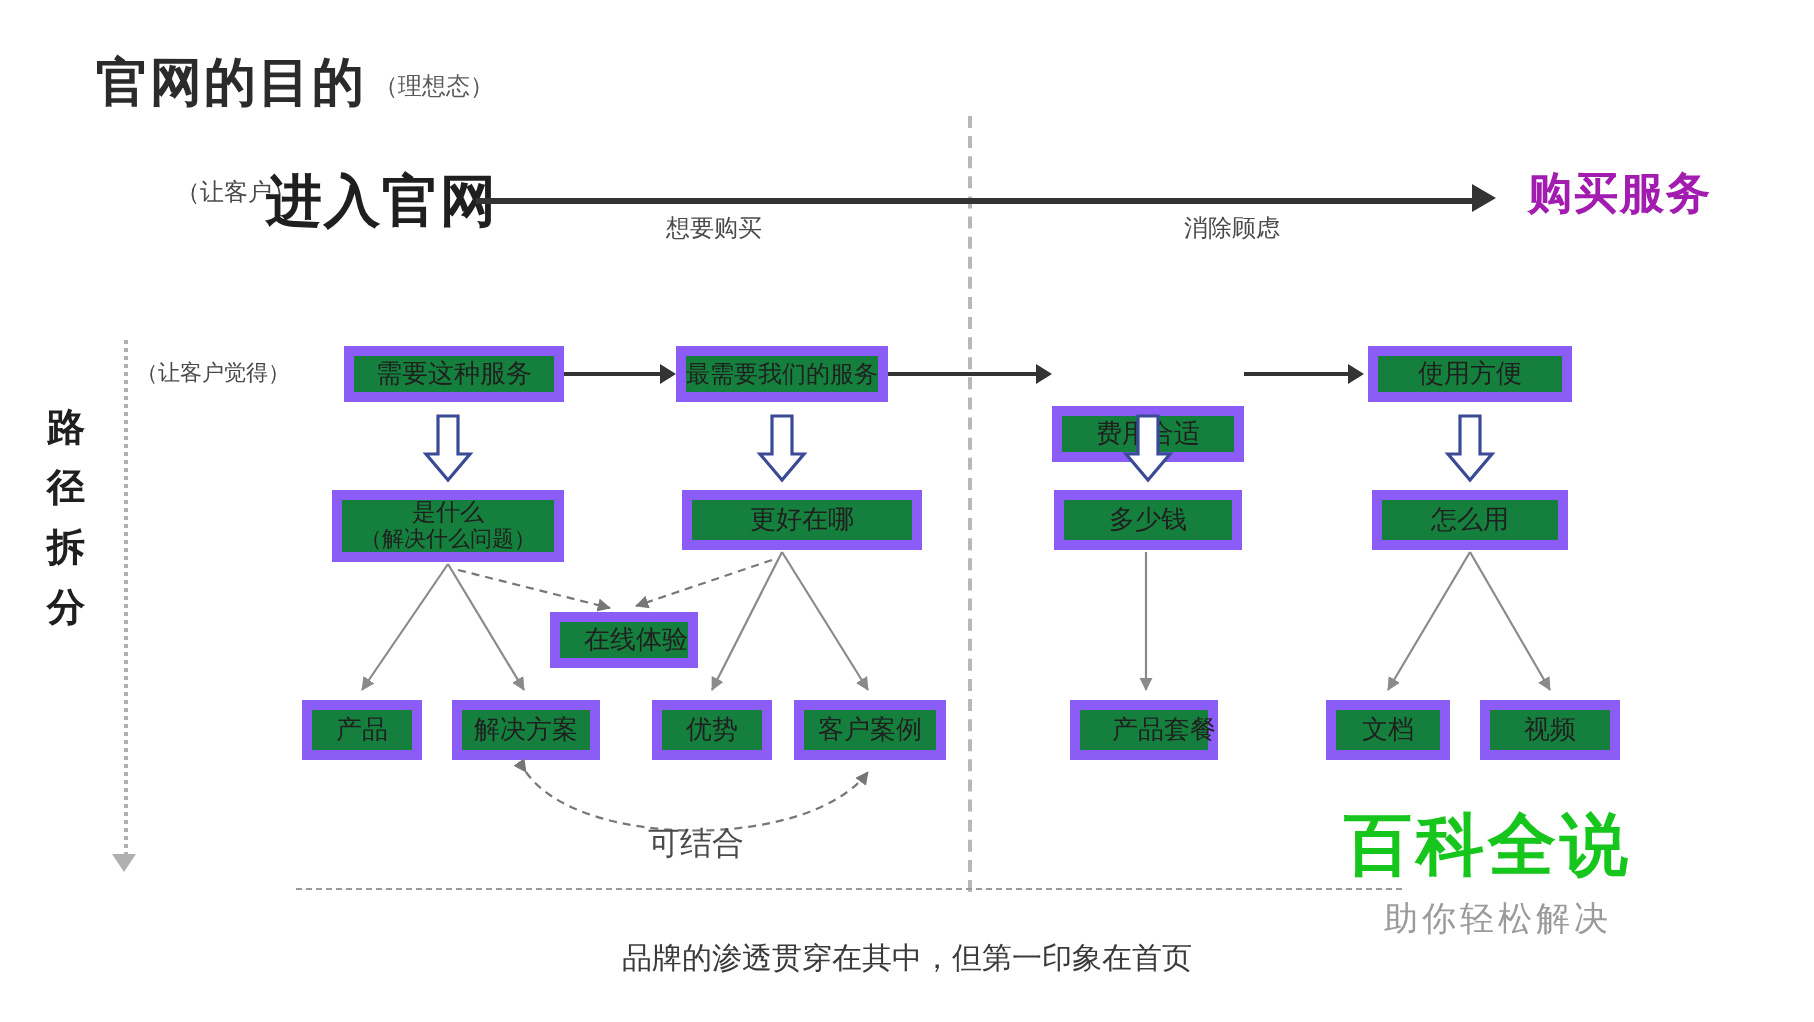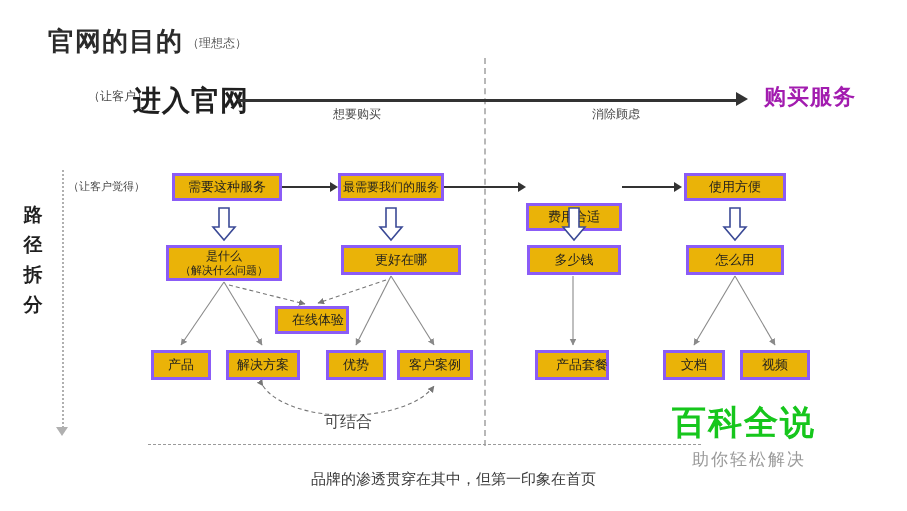--- a/index.html
+++ b/index.html
@@ -74,22 +74,22 @@
     font-size:19px;font-weight:700;color:#1f1f1f;
     line-height:30px;text-align:center;
   }
 
   
   #lbl-feel{left:68px;top:179px;font-size:11px;color:#4a4a4a;white-space:nowrap;}
 
   
   .box{
     box-sizing:border-box;
-    border:3px solid #8b5cf6;
-    background:#eab308;
+    border:5px solid #8b5cf6;
+    background:#15803d;
     display:flex;align-items:center;justify-content:center;
     text-align:center;
     font-size:13px;color:#1f1f1f;
     line-height:1.25;
     white-space:nowrap;
   }
   .box.two-line{white-space:normal;font-size:12px;}
   .box .l2{font-size:11px;display:block;}
 
   

